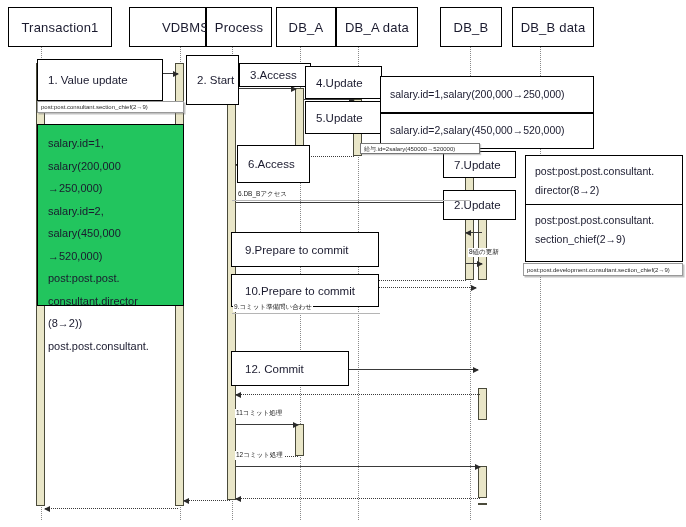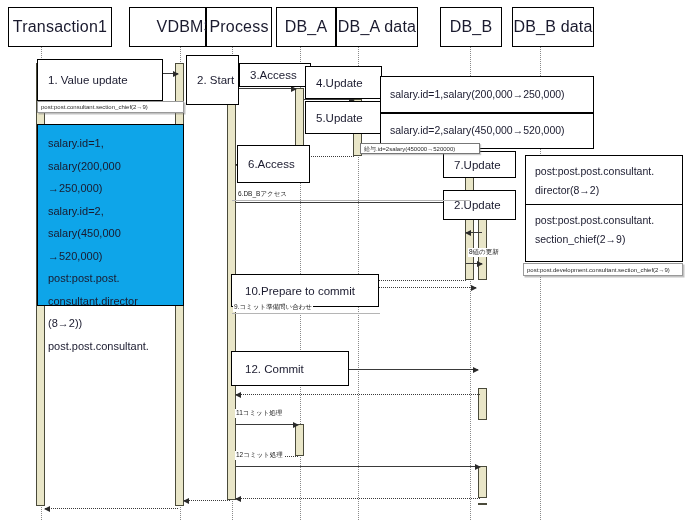--- a/index.html
+++ b/index.html
@@ -4,21 +4,21 @@
 <style>
   html,body{margin:0;padding:0;background:#fff;}
   body{font-family:"Liberation Sans", sans-serif;color:#1a1a2e;}
   #canvas{
     position:relative;width:686px;height:527px;overflow:hidden;background:#fff;
   }
   
   .lifebox{
     position:absolute;border:1.4px solid #000;background:#fff;
     display:flex;align-items:center;justify-content:center;
-    font-size:16px;letter-spacing:.2px;text-align:center;box-sizing:border-box;
+    font-size:13px;letter-spacing:.2px;text-align:center;box-sizing:border-box;
   }
   
   .lifeline{
     position:absolute;width:0;border-left:1.3px dotted #8a8a8a;
   }
   
   .act{
     position:absolute;background:#e9e6c8;border:1px solid #4a4a3a;
     box-sizing:border-box;
   }
@@ -29,21 +29,21 @@
   }
   .msgbox.pad2{padding-left:13px;}
   
   .note{
     position:absolute;border:1.3px solid #000;background:#fff;box-sizing:border-box;
     font-size:10.5px;padding:6px 9px;line-height:1.85;
   }
   .note.thick{border-top:2.2px solid #000;}
   
   .bignote{
-    position:absolute;border:1.3px solid #000;background:#0ea5e9;box-sizing:border-box;
+    position:absolute;border:1.3px solid #000;background:#22c55e;box-sizing:border-box;
     font-size:11px;padding:7px 10px;line-height:2.05;
   }
   
   .tag{
     position:absolute;background:#fff;border:1px solid #9a9a9a;box-sizing:border-box;
     font-size:6px;line-height:1;display:flex;align-items:center;padding-left:3px;
     color:#2a2a2a;white-space:nowrap;overflow:hidden;
     box-shadow:1.5px 1.5px 0 rgba(120,120,120,.45);
   }
   .tag.plain{border:none;box-shadow:none;background:transparent;}
@@ -207,20 +207,23 @@
   </div>
 
   <div class="msgbox" style="left:443px;top:151px;width:73px;height:27px;">
     <span>7.Update</span>
   </div>
 
   <div class="msgbox" style="left:443px;top:190px;width:73px;height:30px;">
     <span>2.Update</span>
   </div>
 
+  <div class="msgbox pad2" style="left:231px;top:232px;width:148px;height:35px;">
+    <span>9.Prepare to commit</span>
+  </div>
 
   <div class="msgbox pad2" style="left:231px;top:274px;width:148px;height:33px;">
     <span>10.Prepare to commit</span>
   </div>
 
 
   <div class="msgbox pad2" style="left:231px;top:351px;width:118px;height:35px;">
     <span>12. Commit</span>
   </div>
 

